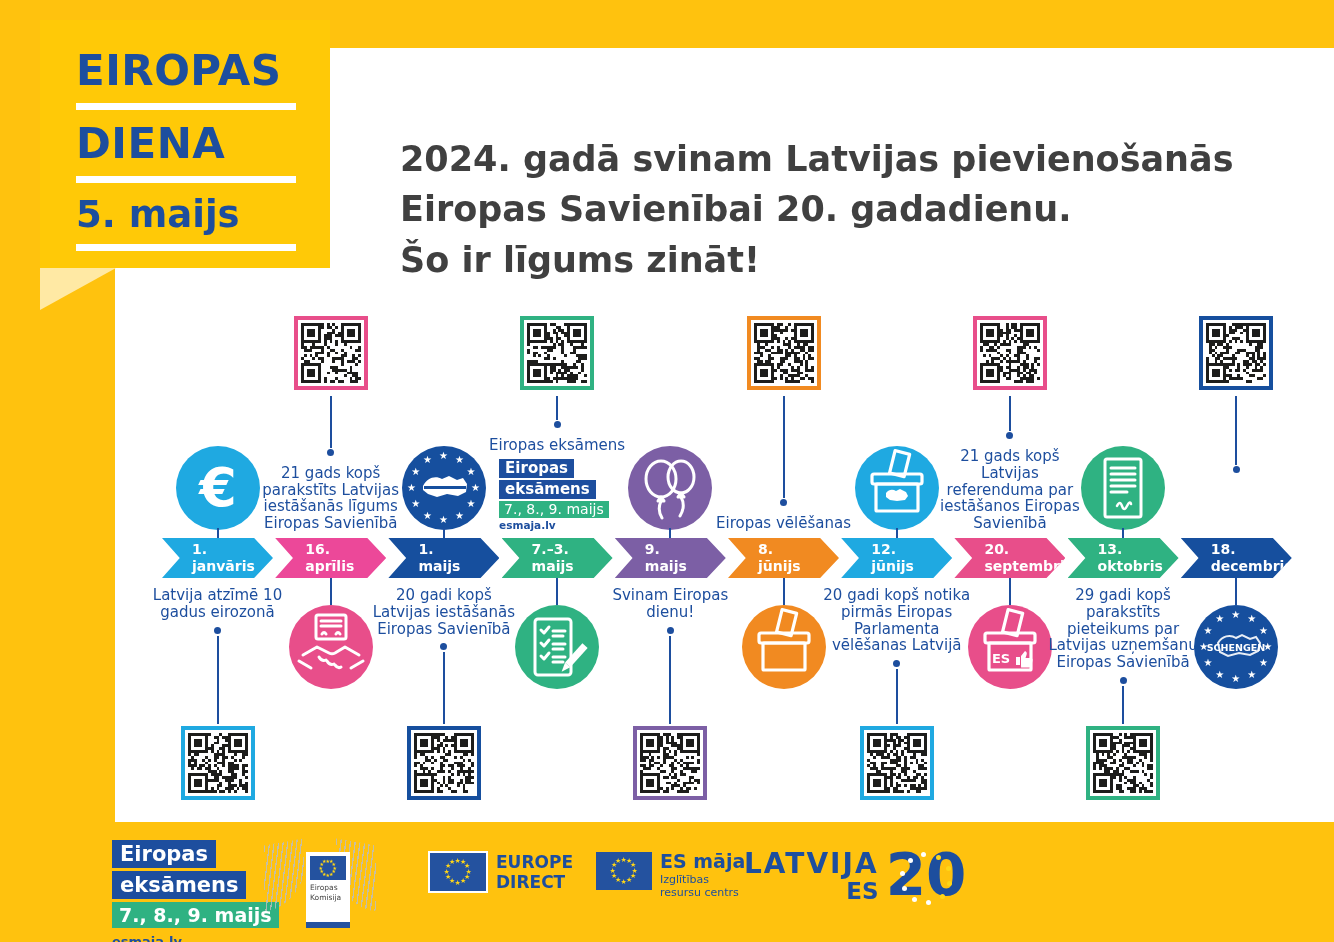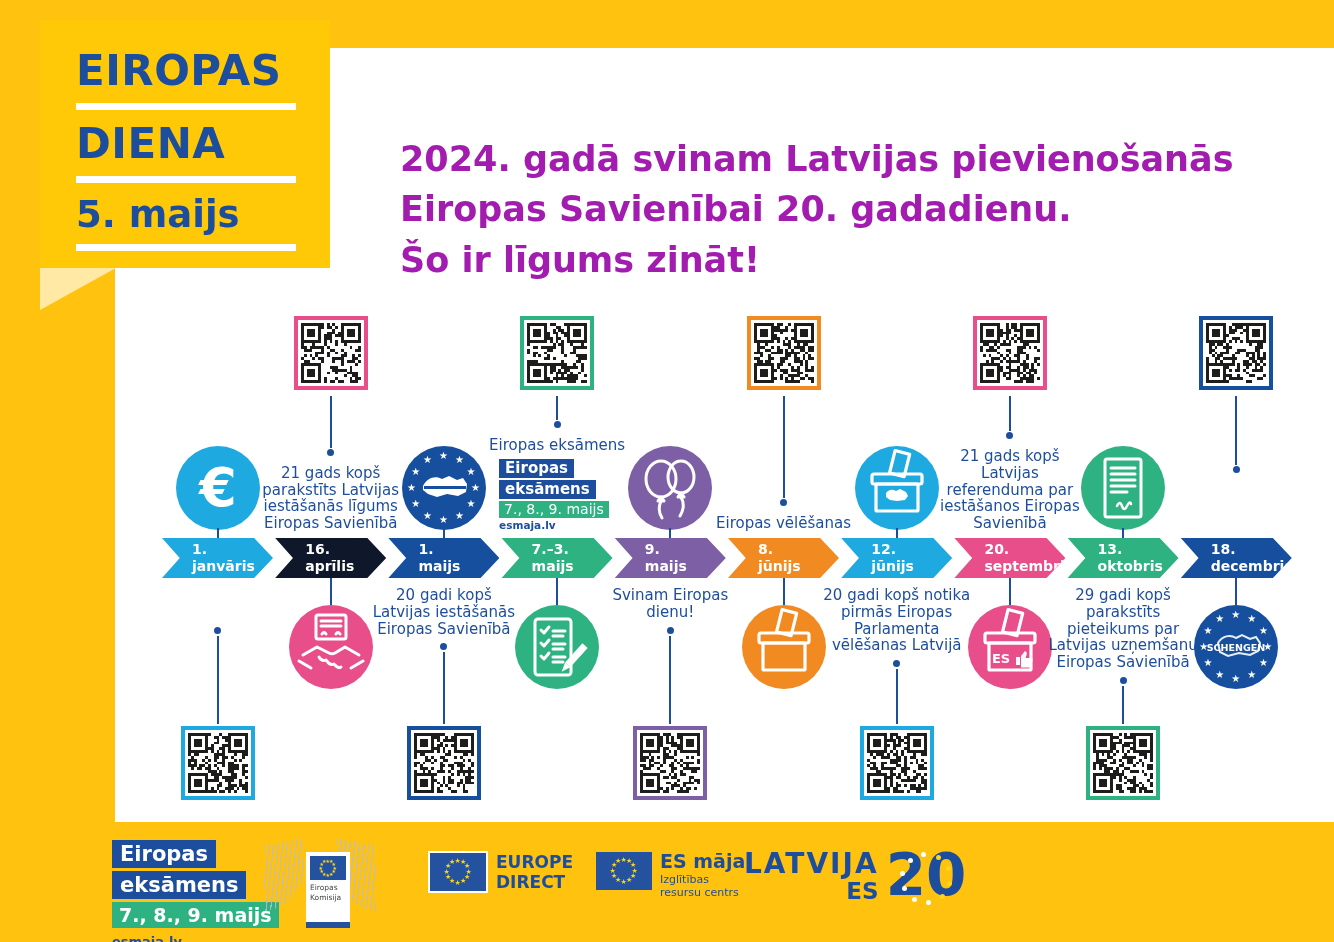--- a/index.html
+++ b/index.html
@@ -11,21 +11,21 @@
   .logo-box{position:absolute;left:40px;top:20px;width:290px;height:248px;background:#FFC907;
             padding:30px 0 0 36px;box-sizing:border-box;z-index:5;}
   .logo-line{color:#1D4E9E;font-weight:bold;line-height:1;}
   .logo-l1,.logo-l2{font-size:42px;letter-spacing:0.5px;}
   .logo-l3{font-size:37px;}
   .logo-rule{width:220px;height:7px;background:#FFFFFF;margin:11px 0 13px 0;}
   .logo-tail{position:absolute;left:40px;top:268px;width:0;height:0;
              border-top:42px solid #FFE9A4;border-right:76px solid transparent;z-index:4;}
 
   
-  .title{position:absolute;left:400px;top:134px;color:#a21caf;font-weight:bold;
+  .title{position:absolute;left:400px;top:134px;color:#404040;font-weight:bold;
          font-size:35px;line-height:1.44;z-index:6;}
 
   
   .timeline{position:absolute;left:161px;top:300px;width:1132px;height:502px;z-index:6;}
   .tl-col{position:absolute;top:0;width:113px;height:502px;}
   .arrow{position:absolute;top:238px;left:1px;width:111px;height:40px;color:#fff;font-weight:bold;
          font-size:14px;line-height:1.18;display:flex;flex-direction:column;justify-content:center;
          padding-left:30px;box-sizing:border-box;
          clip-path:polygon(0 0,83% 0,100% 50%,83% 100%,0 100%,16% 50%);}
   .circle-icon{position:absolute;left:50%;transform:translateX(-50%);width:84px;height:84px;
@@ -352,26 +352,27 @@
             <rect x="7" y="20" width="1" height="1"></rect>
             <rect x="8" y="20" width="1" height="1"></rect>
             <rect x="9" y="20" width="1" height="1"></rect>
             <rect x="11" y="20" width="1" height="1"></rect>
             <rect x="12" y="20" width="1" height="1"></rect>
             <rect x="14" y="20" width="1" height="1"></rect>
             <rect x="16" y="20" width="1" height="1"></rect>
             <rect x="20" y="20" width="1" height="1"></rect>
           </svg>
         </div>
+        <div class="tl-text below"><span>Latvija atzīmē 10 gadus eirozonā</span></div>
         <div class="vline" style="top: 228px; height: 10px;"></div>
         <div class="dot" style="top: 327px;"></div>
         <div class="vline" style="top: 336px; height: 88px;"></div>
       </div>
       <div class="tl-col qr-top" style="left: 113.2px;">
-        <div class="arrow" style="background: #0f172a;">
+        <div class="arrow" style="background: #ec4899;">
           <span>16.</span>
           <span>aprīlis</span>
         </div>
         <div class="circle-icon" style="background: rgb(232, 78, 138);">
           <svg viewBox="0 0 84 84" fill="none" stroke="#fff" stroke-linecap="round" stroke-linejoin="round" stroke-width="3">
      <rect x="27" y="10" width="30" height="24" rx="2"></rect>
      <path d="M32 16 h20 M32 21 h20 M33 29 q2 -3 4 0 M47 29 q2 -3 4 0"></path>
      <path d="M14 50 L28 42 L40 48 C42 49 44 49 46 48 L56 42 L70 50"></path>
      <path d="M30 52 q3 5 7 3 M38 56 q3 5 7 3 M46 60 q3 4 6 2"></path>
      <path d="M10 56 L22 63 M74 56 L62 63"></path>

